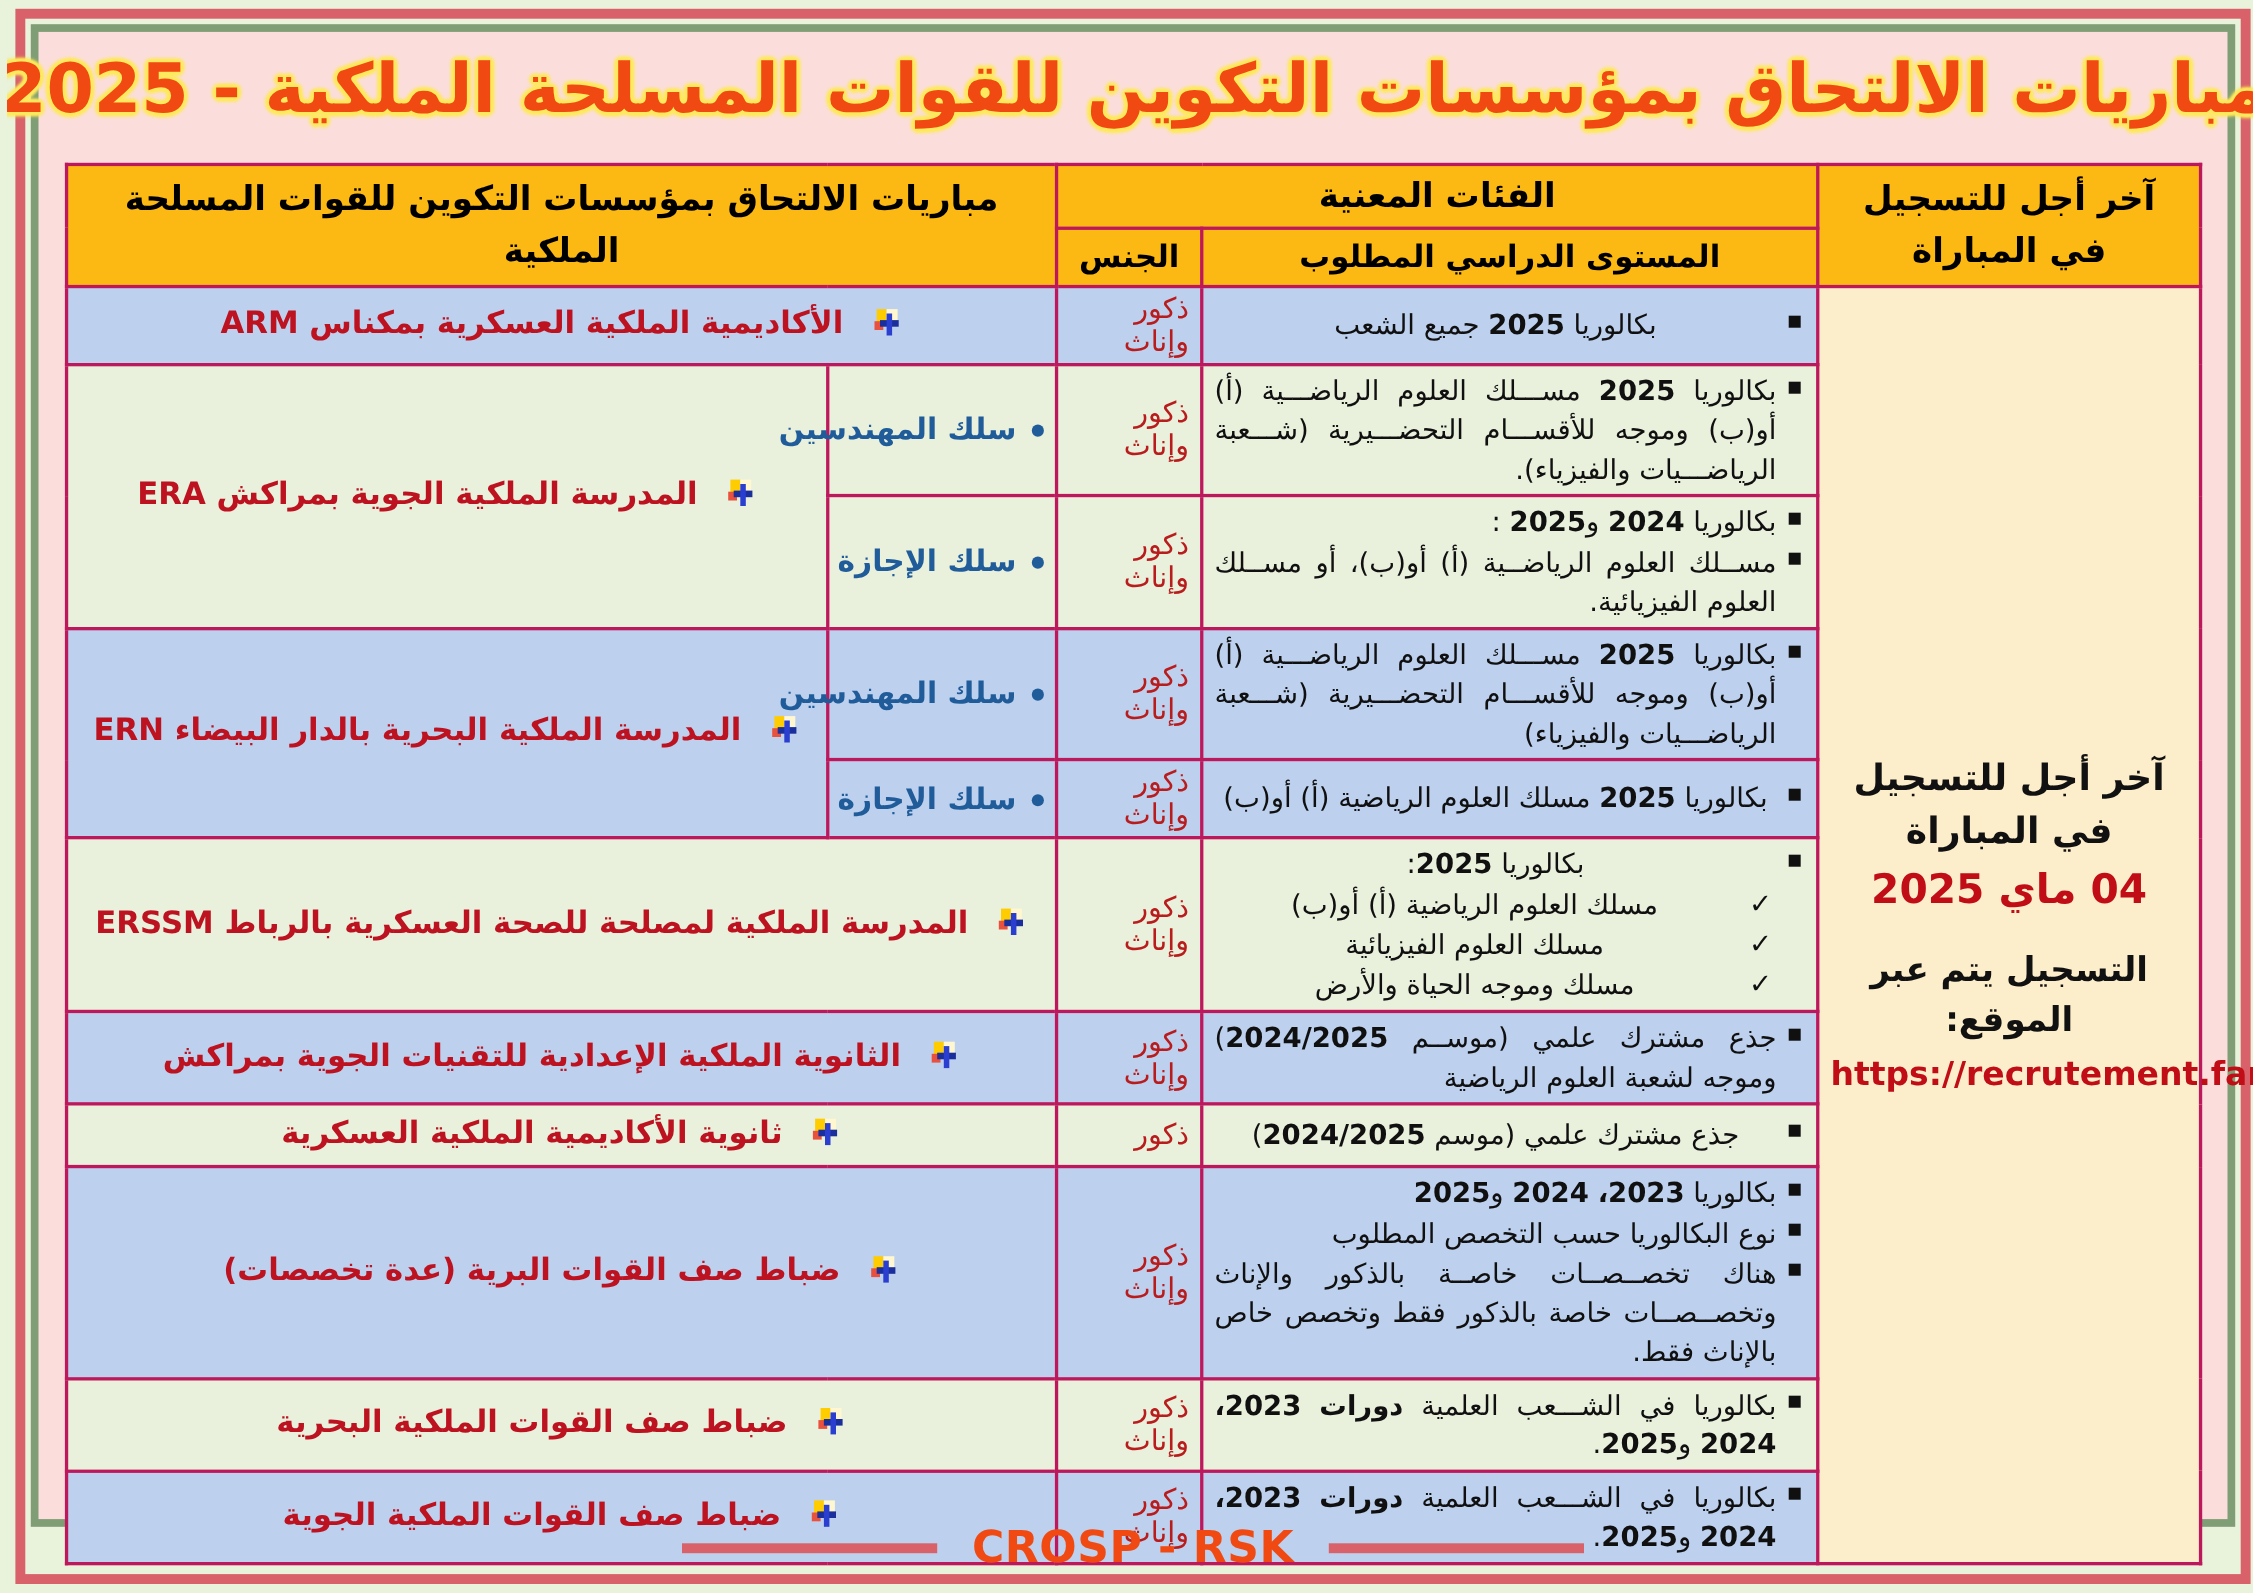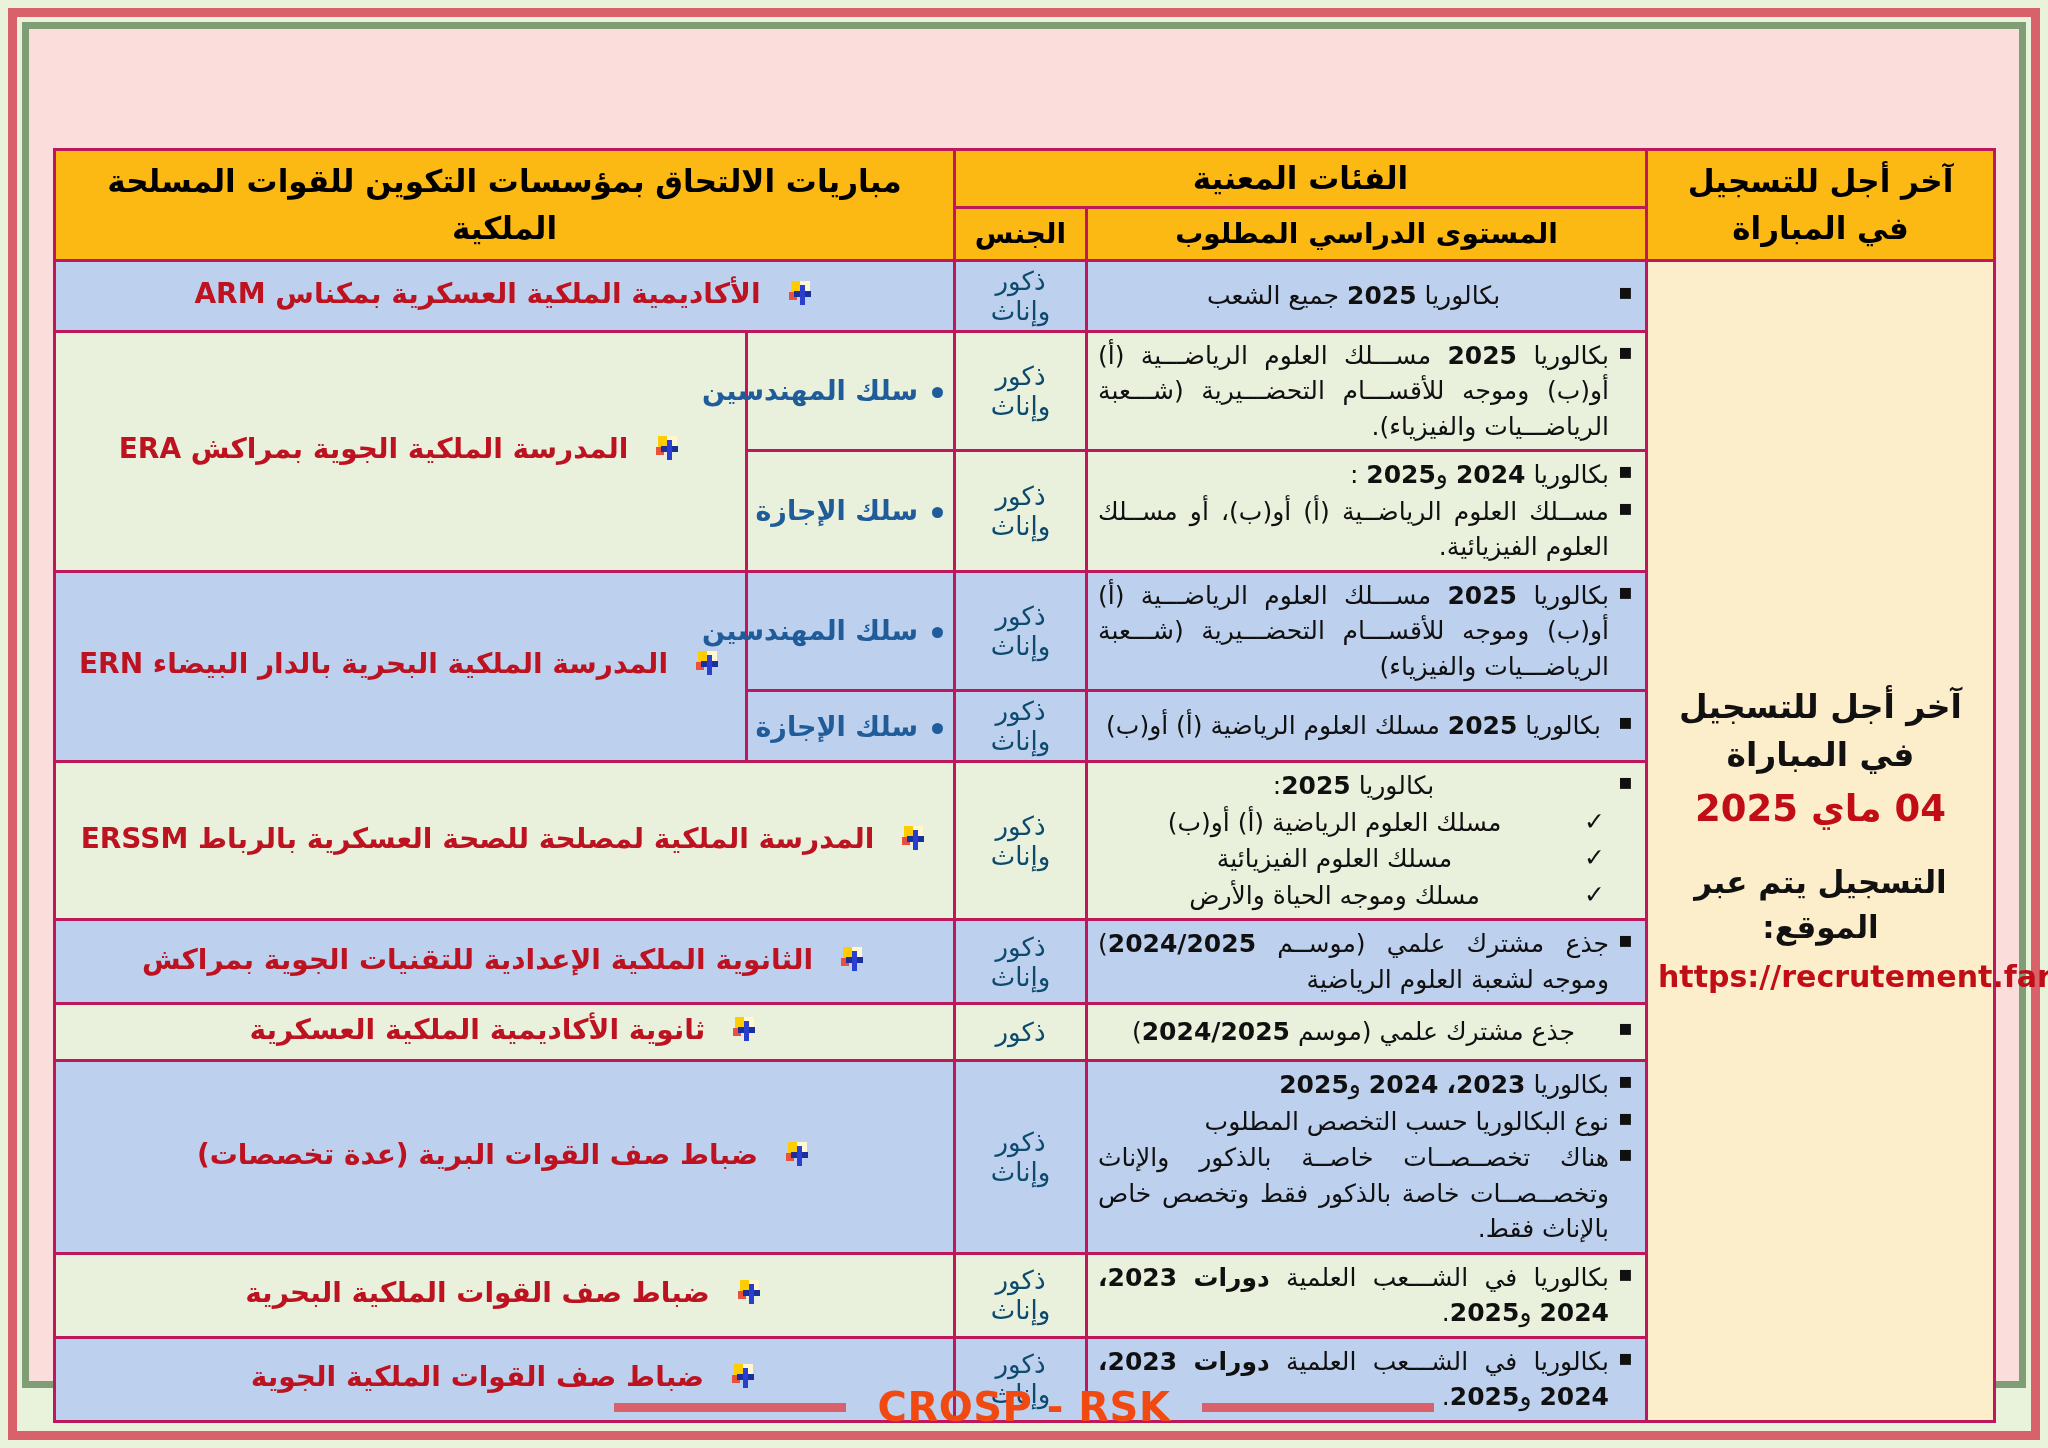--- a/index.html
+++ b/index.html
@@ -112,23 +112,23 @@
     font-size:22px;color:#101010;
   }
   td.level li.check{padding-right:64px;}
   td.level li.check::before{
     content:"\2713";
     right:30px;top:-1px;font-size:25px;font-weight:bold;
   }
   td.level b{font-weight:bold;}
 
   td.gender{
-    text-align:center;
+    text-align:right;
     font-size:26px;
-    color:#0c4a6e;
+    color:#b91c1c;
   }
   td.track{
     text-align:center;
     font-size:27px;
     font-weight:bold;
     color:#1f5c99;
     white-space:nowrap;
   }
   td.track .dot{
     display:inline-block;
@@ -183,20 +183,21 @@
     font-family:"DejaVu Sans","Liberation Sans",sans-serif;
   }
 </style>
 </head>
 <body>
 
 <div id="page">
   <div id="frame-red"></div>
   <div id="frame-green"></div>
 
+  <div id="title">مباريات الالتحاق بمؤسسات التكوين للقوات المسلحة الملكية - 2025</div>
 
   <div id="table-wrap">
     <table class="main">
       <colgroup>
         <col class="c-deadline">
           <col class="c-level">
           <col class="c-gender">
           <col class="c-track">
           <col class="c-inst">
       </colgroup>

